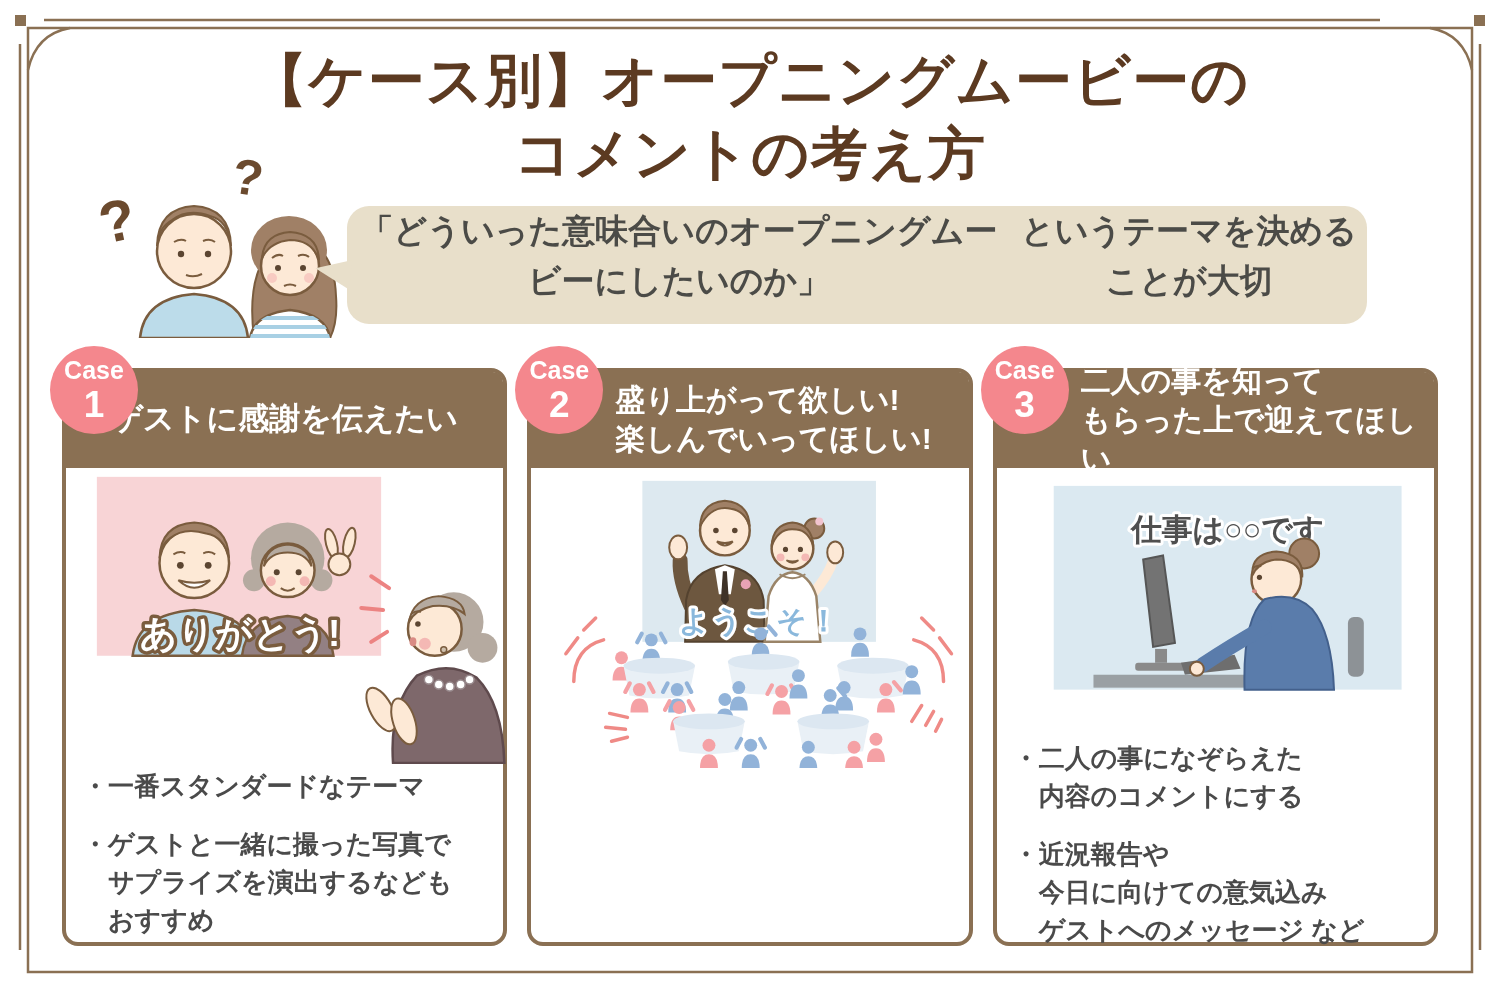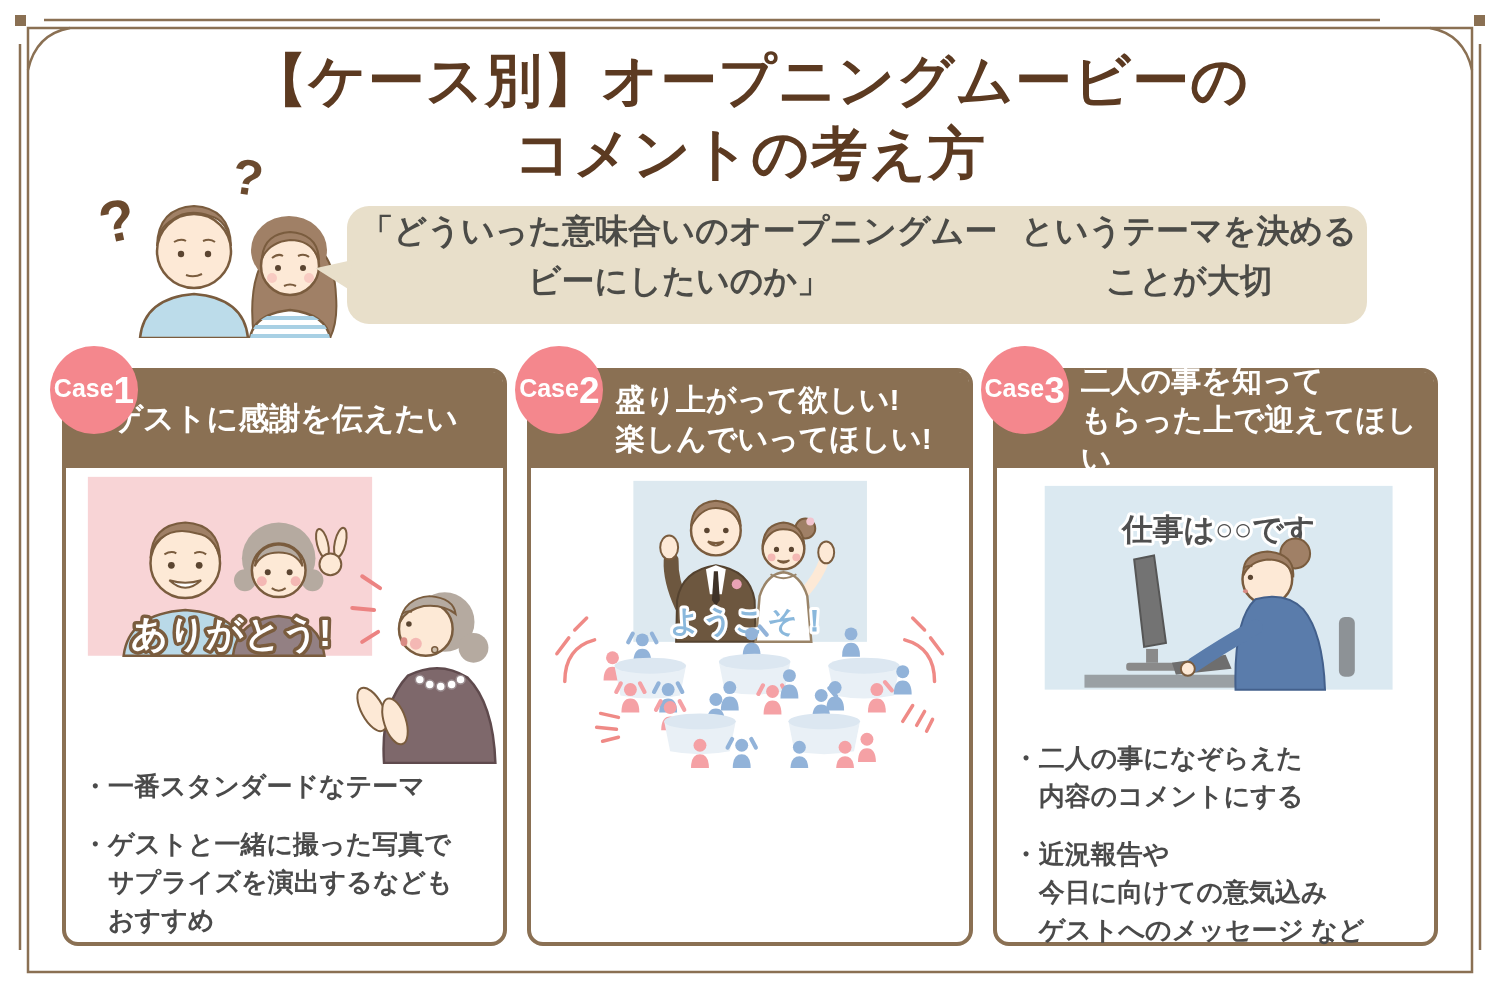--- a/index.html
+++ b/index.html
@@ -38,25 +38,25 @@
     background:#8a7053;color:#fff;min-height:96px;box-sizing:border-box;
     border-radius:10px 10px 0 0;
     display:flex;flex-direction:column;justify-content:center;
     font-size:30px;font-weight:700;line-height:1.3;
     padding:6px 8px 8px 84px;
   }
   .card-header.center{padding-left:8px;align-items:center;text-align:center;font-size:31px;}
   .badge{
     position:absolute;top:-26px;left:-16px;width:88px;height:88px;
     background:#f4878d;border-radius:50%;color:#fff;z-index:3;
-    display:flex;flex-direction:row;align-items:center;justify-content:center;line-height:1;
+    display:flex;flex-direction:column;align-items:center;justify-content:center;line-height:1;
   }
   .badge .case{font-size:25px;font-weight:700;margin-bottom:3px;}
   .badge .num{font-size:37px;font-weight:800;}
-  .illo{display:block;width:100%;}
+  .illo{display:block;width:100%;padding-left:9px;}
   .illo.h1{height:296px;}
   .illo.h2{height:300px;}
   .illo.h3{height:270px;}
   .illo svg{display:block;width:100%;height:100%;}
   .bullets{
     padding:4px 8px 0 16px;
     font-size:26px;font-weight:700;color:#4a4a4a;line-height:1.46;
   }
   .bullet + .bullet{margin-top:20px;}
   .bline.cont{padding-left:26px;}

